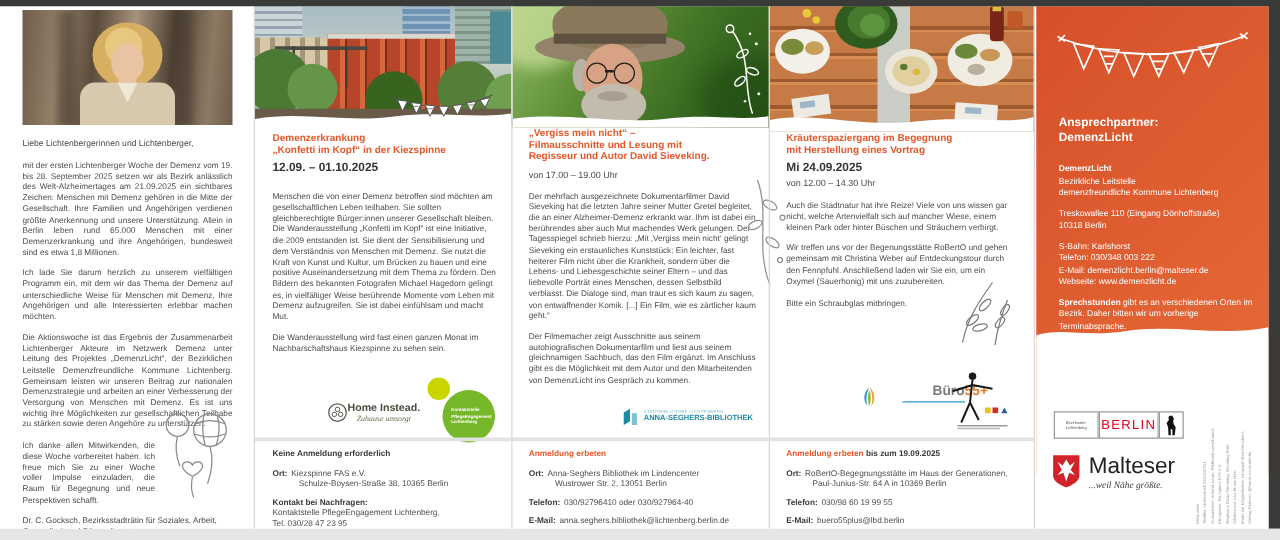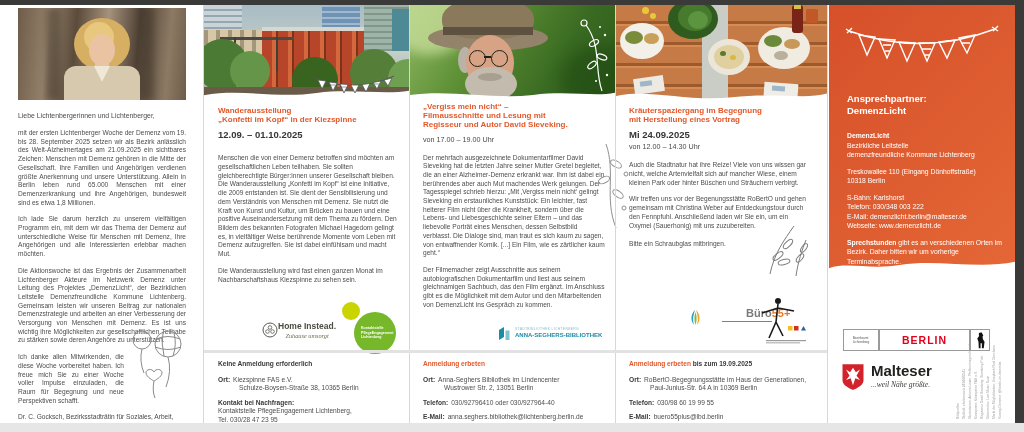--- a/index.html
+++ b/index.html
@@ -54,23 +54,23 @@
   .lib-top{font-size:3.4px;letter-spacing:.3px;color:#85c2cc;line-height:1;}
   .lib-name{font-size:6px;font-weight:bold;color:#1b8ca6;line-height:1.4;}
   .buero{display:flex;align-items:flex-start;gap:3px;}
   .buero-word{font-size:11px;font-weight:bold;color:#7a7a7a;line-height:1;}
   .buero-plus{font-size:11px;font-weight:bold;color:#e87722;line-height:1;}
   .buero-rule{width:50px;height:1px;background:#2a9cc8;margin:2px 0 0 16px;}
 
   .berlin-logo{display:flex;align-items:stretch;}
   .berlin-box{border:1px solid #9a9a9a;display:flex;align-items:center;justify-content:center;background:#fff;}
   .berlin-tiny{font-size:3.2px;color:#555;line-height:1.3;padding:1px 2px;}
-  .berlin-word{font-size:10.5px;font-weight:bold;color:#e2001a;letter-spacing:1px;padding:0 22px;}
+  .berlin-word{font-size:10.5px;font-weight:normal;color:#e2001a;letter-spacing:1px;padding:0 1px;}
   .malteser{display:flex;align-items:flex-start;gap:6px;}
-  .malteser-name{font-size:15px;font-weight:bold;color:#21211f;line-height:1;}
+  .malteser-name{font-size:18px;font-weight:normal;color:#21211f;line-height:1;}
   .malteser-tag{font-size:7.5px;font-style:italic;font-family:"Liberation Serif",serif;color:#3a3a3a;margin-top:2px;}
 
   .credits{display:flex;gap:2px;}
   .credits span{writing-mode:vertical-rl;transform:rotate(180deg);font-size:3.3px;color:#9c9c9c;line-height:1.2;}
 </style>
 </head>
 <body>
 
 <div class="page">
 
@@ -144,21 +144,21 @@
         <polygon points="61,10.5 69,9 65,17"></polygon>
       <polygon points="72,8 80,6 76,14"></polygon>
     </g>
     <g stroke="#555" stroke-width="0.6">
         <path d="M18,13 h5 M29,15 h5 M62,12 h5"></path>
       </g>
   </svg>
 
   <div class="abs" style="left:218px;top:100px;width:180px;">
     <div class="ev-title" style="margin-top:6px;">
-      <div>Wanderausstellung</div>
+      <div>Demenzerkrankung</div>
       <div>„Konfetti im Kopf“ in der Kiezspinne</div>
     </div>
     <div class="ev-date" style="margin-bottom:14px;">12.09. – 01.10.2025</div>
     <p class="body" style="margin-bottom:0;">Menschen die von einer Demenz betroffen sind möchten am gesellschaftlichen Leben teilhaben. Sie sollten gleichberechtigte Bürger:innen unserer Gesellschaft bleiben.</p>
     <p class="body">Die Wanderausstellung „Konfetti im Kopf“ ist eine Initiative, die 2009 entstanden ist. Sie dient der Sensibilisierung und dem Verständnis von Menschen mit Demenz. Sie nutzt die Kraft von Kunst und Kultur, um Brücken zu bauen und eine positive Auseinandersetzung mit dem Thema zu fördern. Den Bildern des bekannten Fotografen Michael Hagedorn gelingt es, in vielfältiger Weise berührende Momente vom Leben mit Demenz aufzugreifen. Sie ist dabei einfühlsam und macht Mut.</p>
     <p class="body">Die Wanderausstellung wird fast einen ganzen Monat im Nachbarschaftshaus Kiezspinne zu sehen sein.</p>
   </div>
 
   <div class="abs hi-logo" style="left:262px;top:322px;">
     <svg width="16" height="16" viewBox="0 0 16 16">

